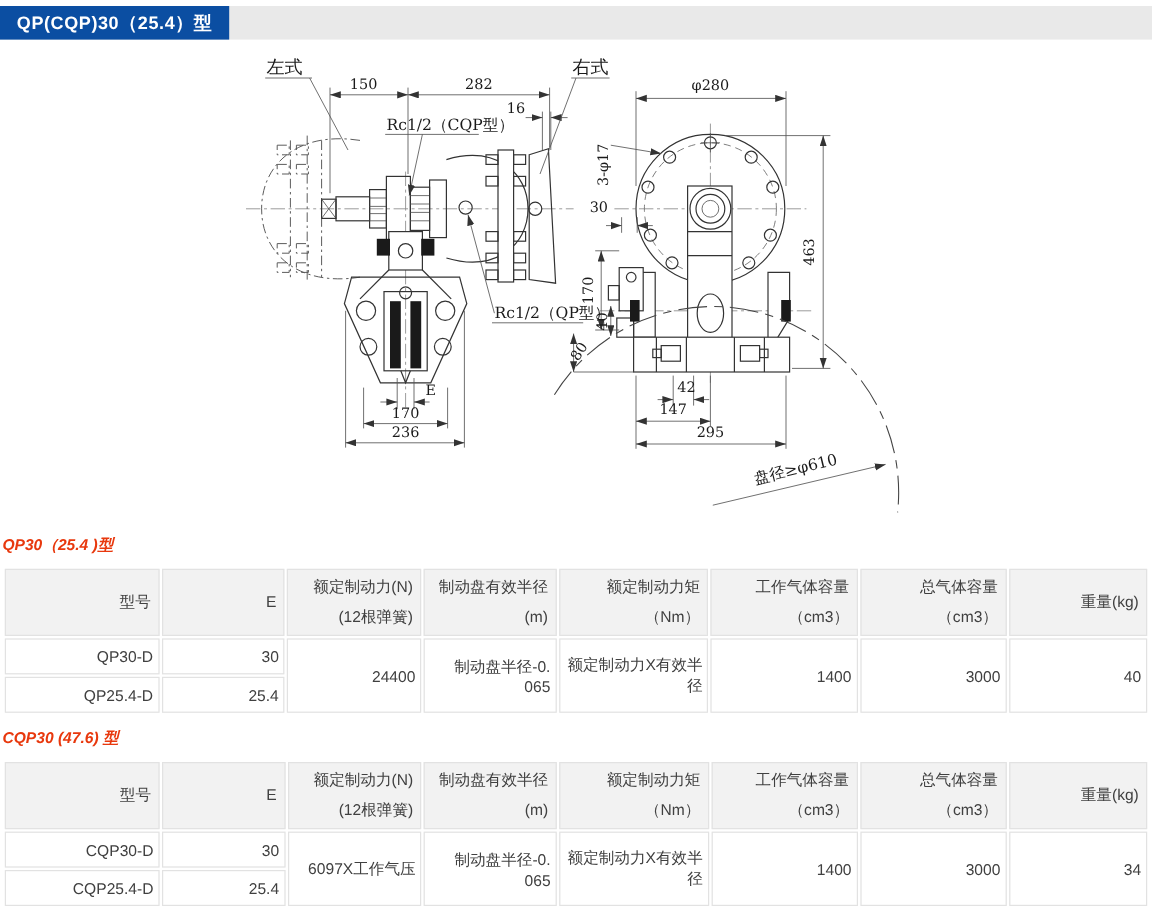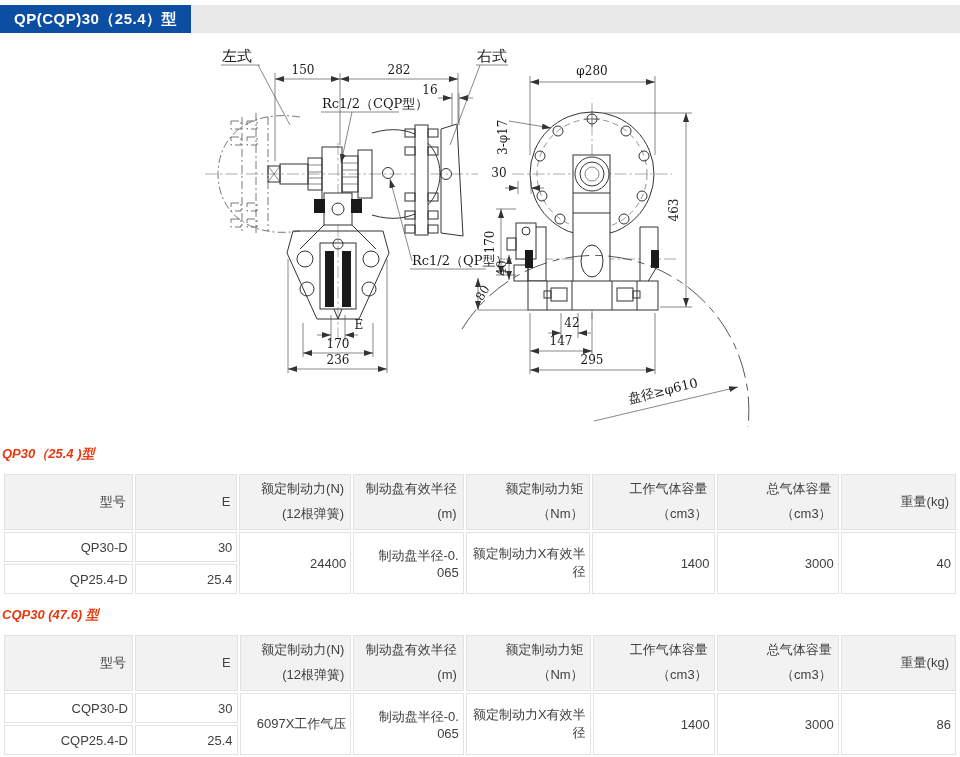--- a/index.html
+++ b/index.html
@@ -347,20 +347,20 @@
     <th>重量(kg)</th>
   </tr>
   <tr>
     <td>CQP30-D</td>
     <td>30</td>
     <td rowspan="2">6097X工作气压</td>
     <td rowspan="2">制动盘半径-0. 065</td>
     <td rowspan="2">额定制动力X有效半径</td>
     <td rowspan="2">1400</td>
     <td rowspan="2">3000</td>
-    <td rowspan="2">86</td>
+    <td rowspan="2">34</td>
   </tr>
   <tr>
     <td>CQP25.4-D</td>
     <td>25.4</td>
   </tr>
 </tbody>
   </table>
 
 </body></html>

